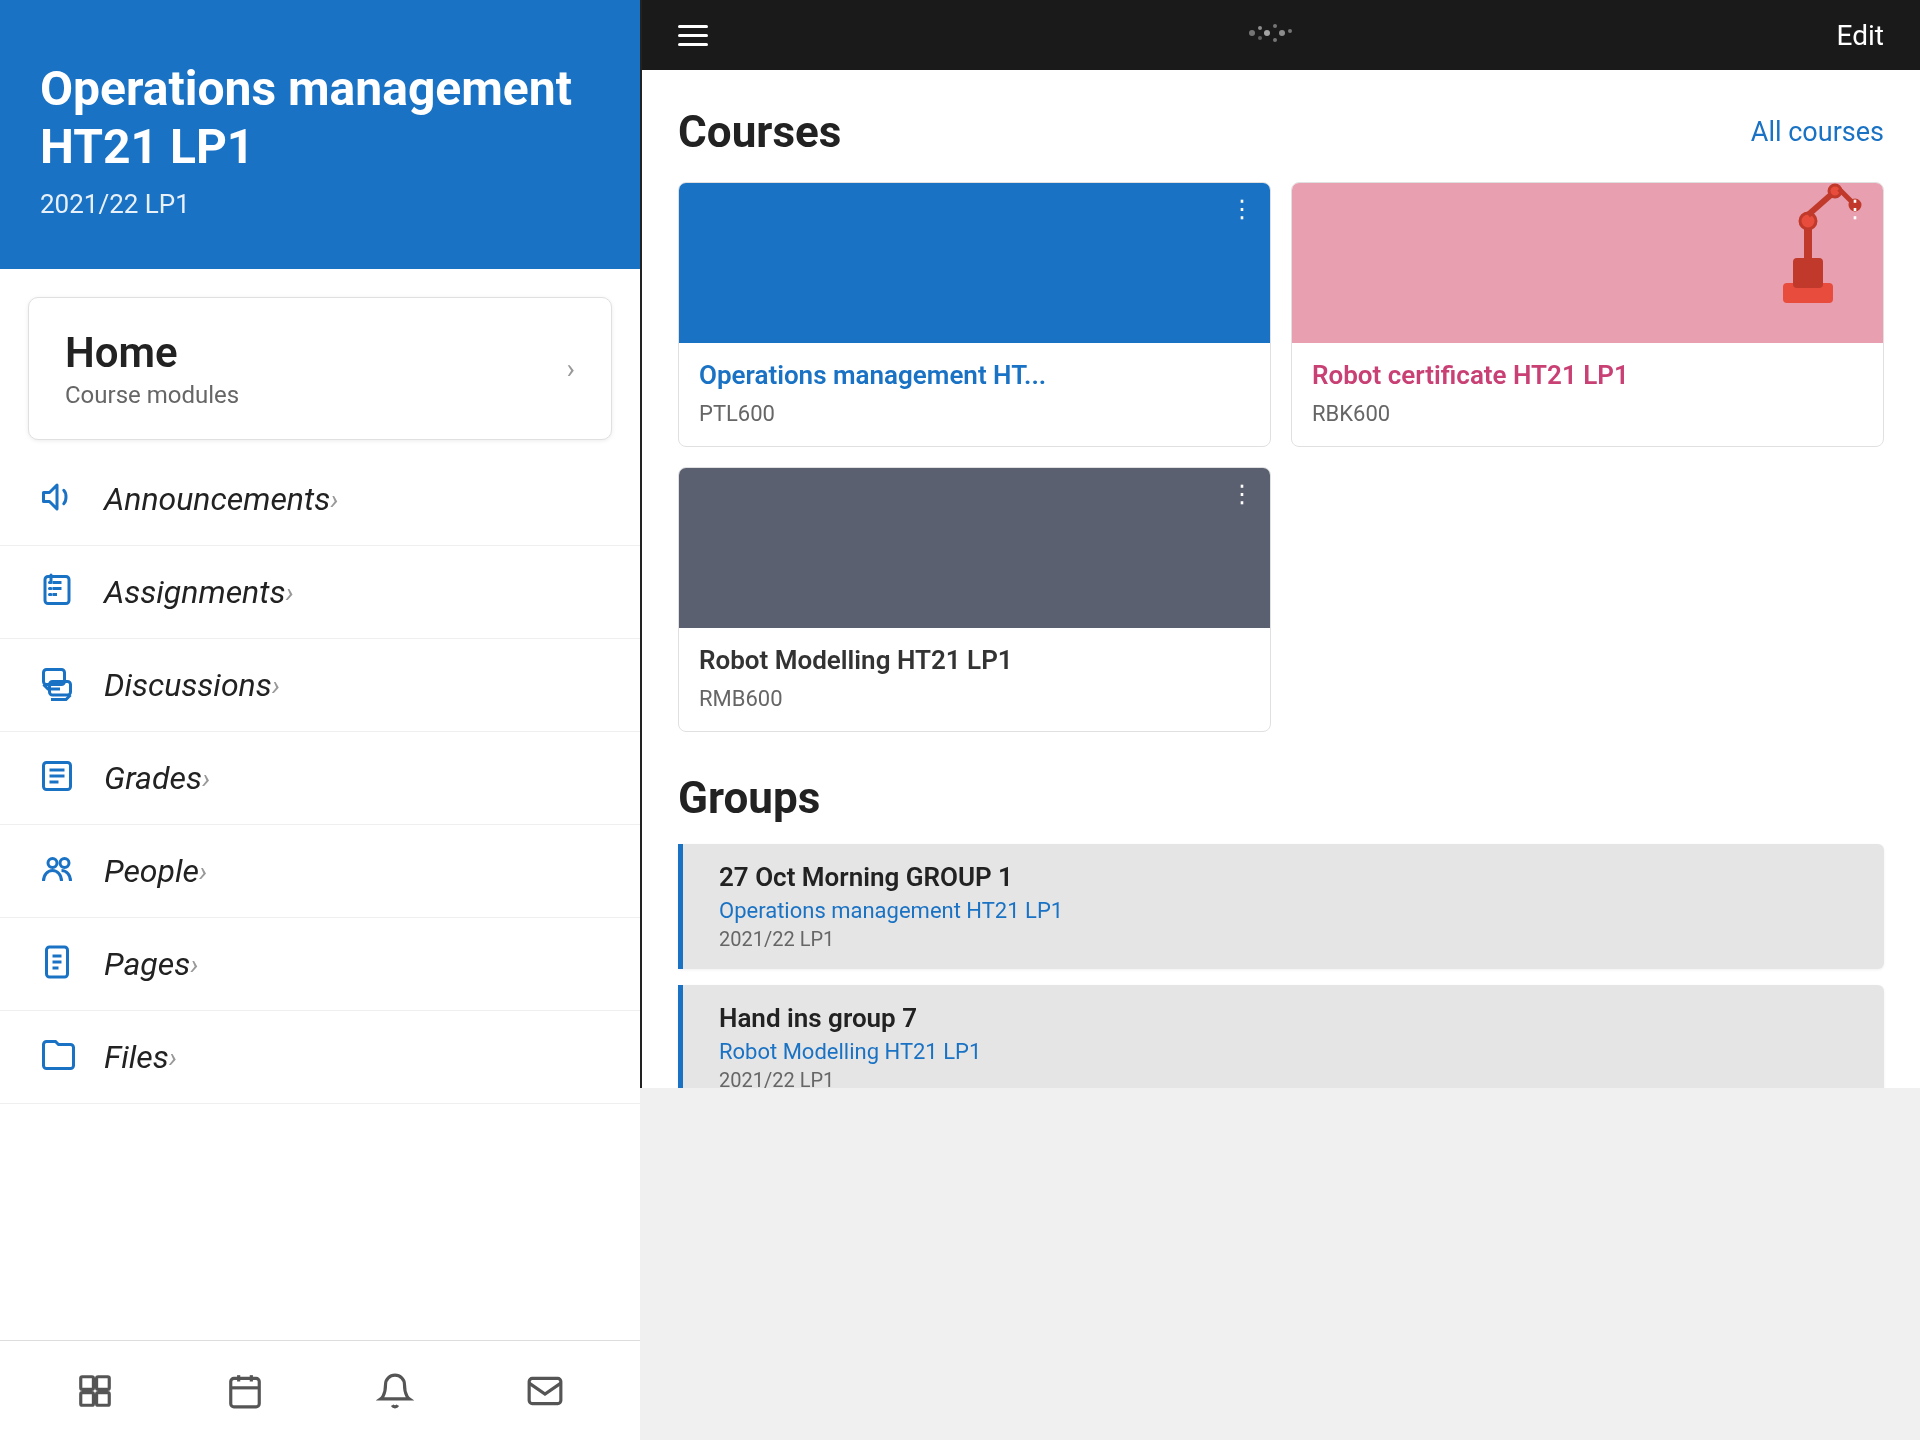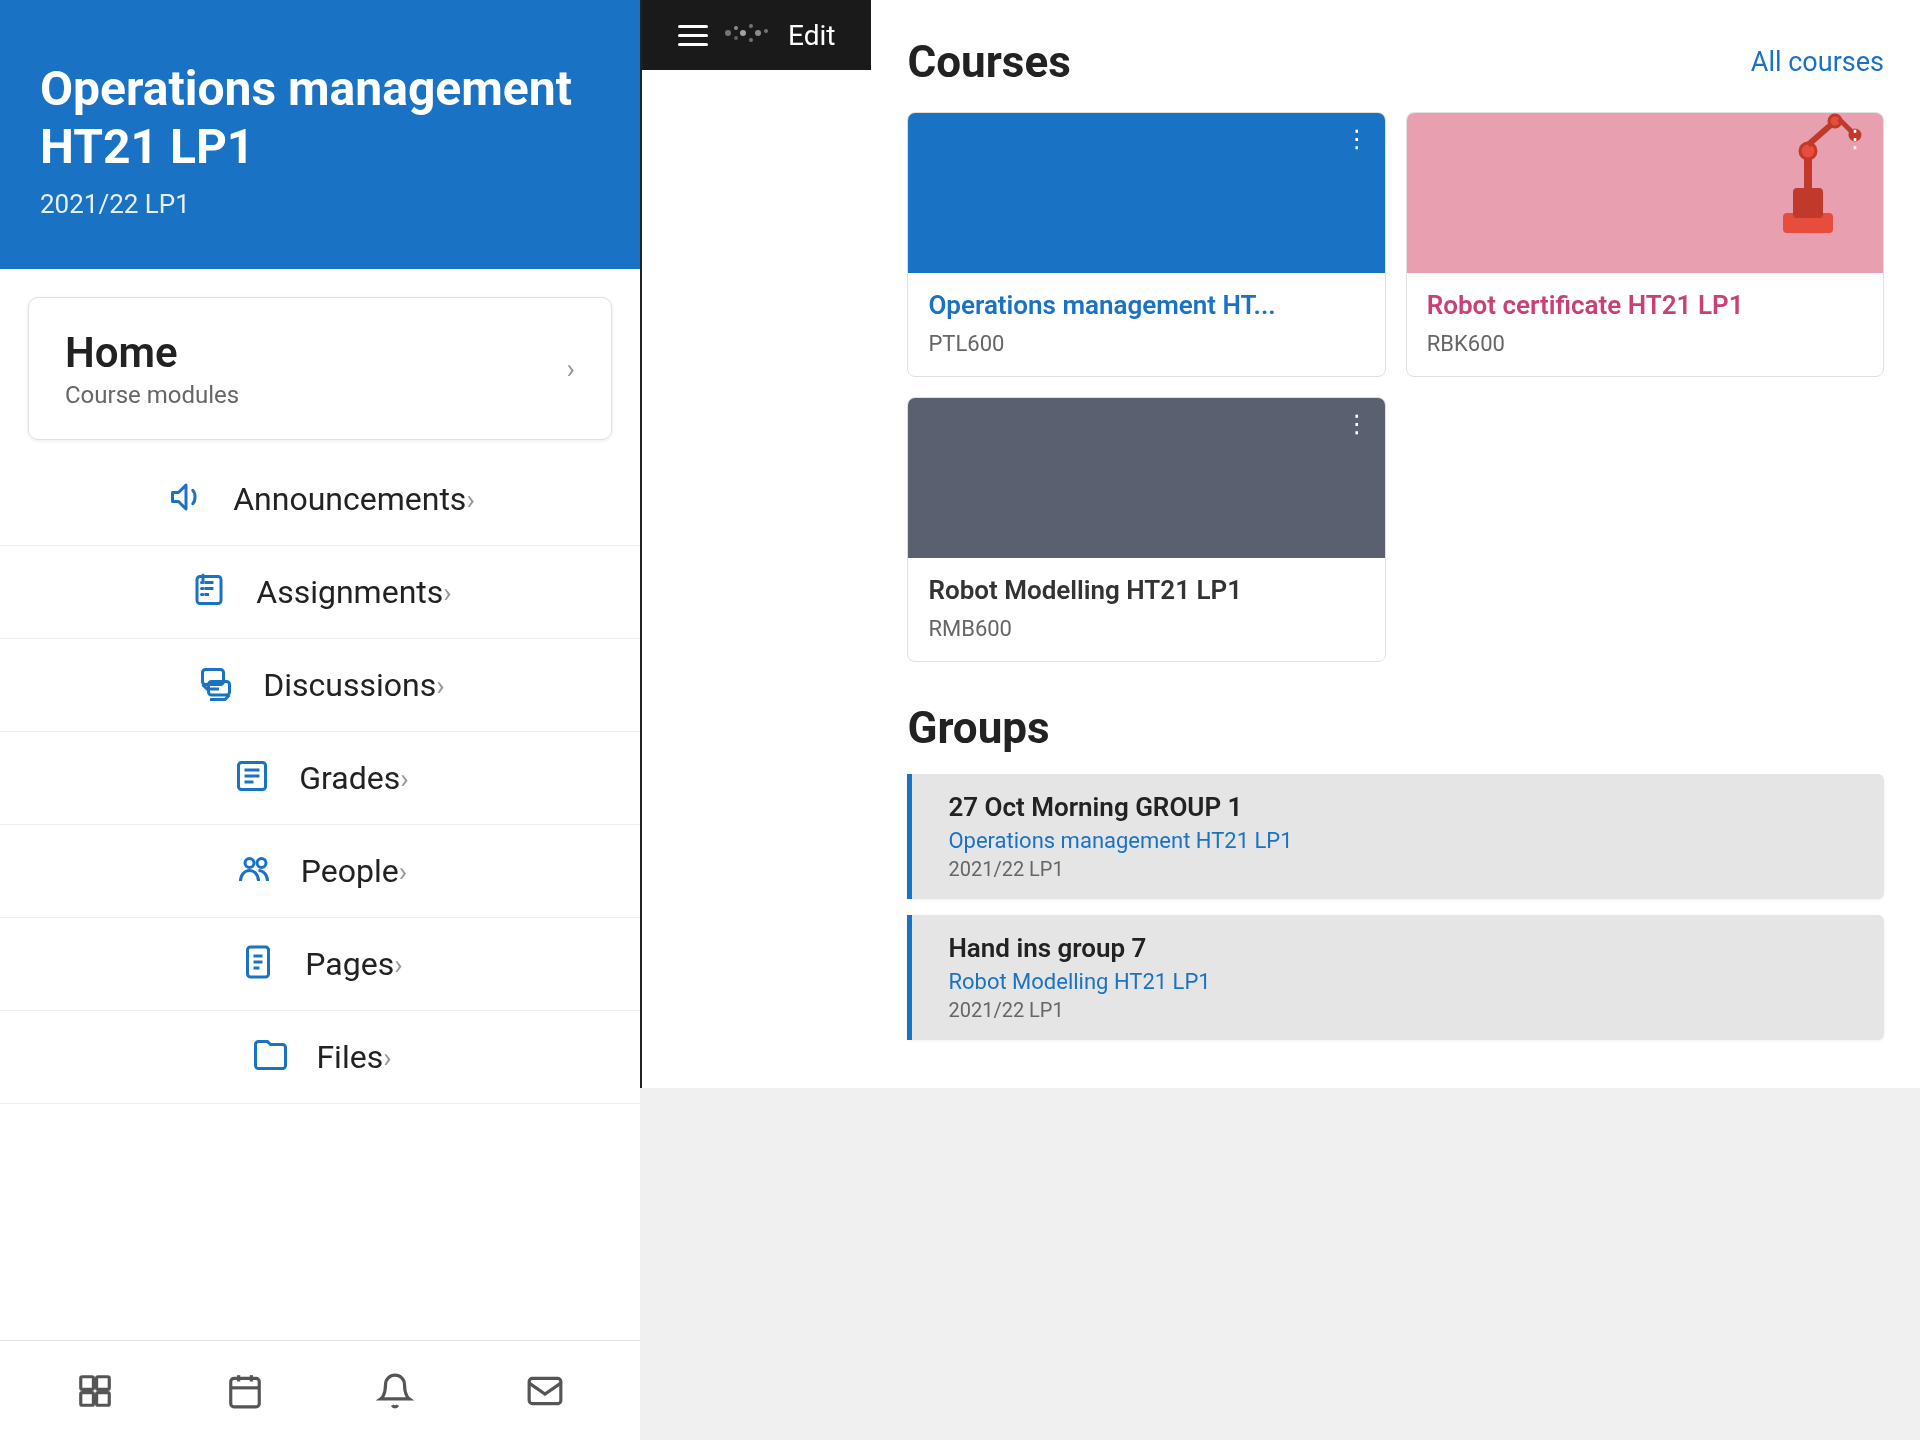--- a/index.html
+++ b/index.html
@@ -79,24 +79,25 @@
     
     .nav-list {
       list-style: none;
       margin-top: 10px;
       flex: 1;
     }
 
     .nav-item {
       display: flex;
       align-items: center;
-      justify-content: center;
+      justify-content: flex-start;
       padding: 26px 36px;
       border-bottom: 1px solid #efefef;
       cursor: pointer;
+      font-style: italic;
     }
 
     .nav-item-left {
       display: flex;
       align-items: center;
       gap: 26px;
     }
 
     .nav-icon {
       color: #1a72c4;
@@ -144,21 +145,21 @@
       fill: none;
       stroke-width: 2;
     }
 
     
     .right-panel {
       width: 1280px;
       height: 1088px;
       background: #fff;
       display: flex;
-      flex-direction: row;
+      flex-direction: column;
       overflow: hidden;
       border-left: 2px solid #222;
     }
 
     
     .top-bar {
       background: #1a1a1a;
       height: 70px;
       display: flex;
       align-items: center;

